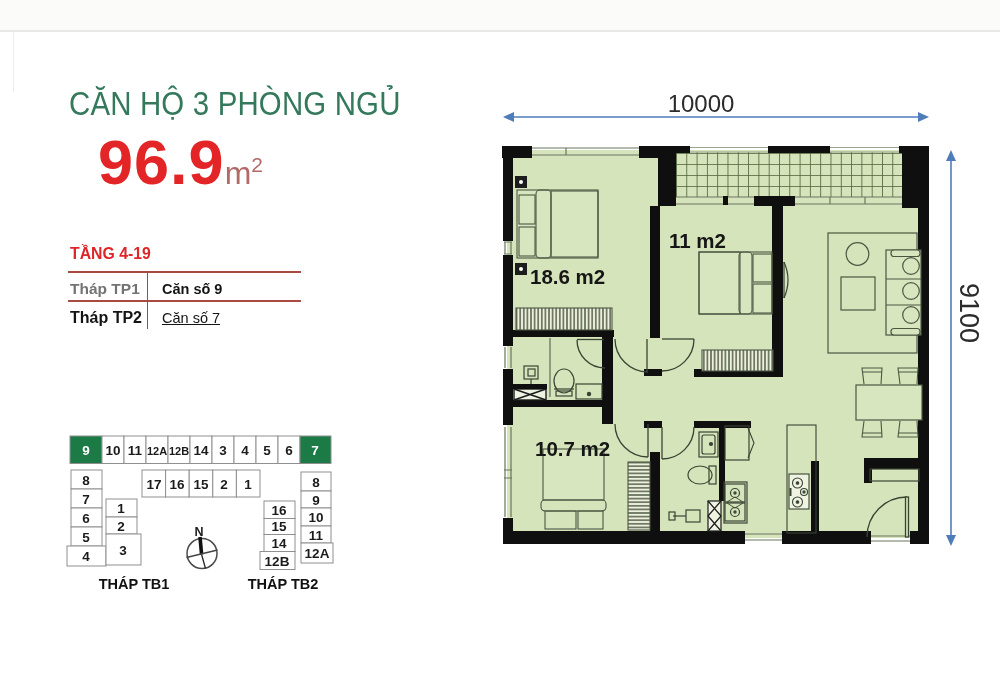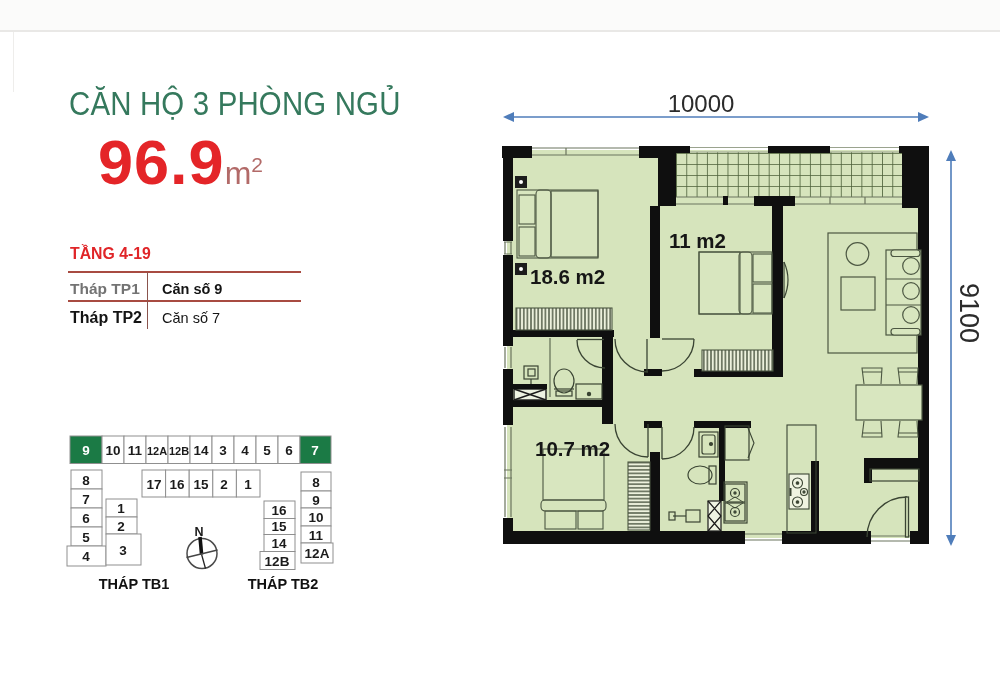--- a/index.html
+++ b/index.html
@@ -26,21 +26,21 @@
 <div class="abs" style="left:68px;top:300px;width:233px;height:2px;background:#a84b41;"></div>
 
 <div class="abs" style="left:147px;top:272px;width:1px;height:57px;background:#8a544d;"></div>
 
 <div class="abs" style="left:70px;top:280px;font-size:15.5px;font-weight:bold;color:#737373;">Tháp TP1</div>
 
 <div class="abs" style="left:162px;top:281px;font-size:14.5px;color:#141414;font-weight:bold;">Căn số 9</div>
 
 <div class="abs" style="left:70px;top:309px;font-size:16px;font-weight:bold;color:#141414;">Tháp TP2</div>
 
-<div class="abs" style="left:162px;top:310px;font-size:14.5px;color:#141414;">Căn số 7</div>
+<div class="abs" style="left:162px;top:310px;font-size:14.5px;color:#141414;text-decoration:underline;">Căn số 7</div>
 
 <svg class="abs" style="left:0;top:0;" width="1000" height="691" viewBox="0 0 1000 691">
 <defs>
   <pattern id="grid" width="10.3" height="11" patternUnits="userSpaceOnUse" x="676" y="153">
     <path d="M10.3 0H0V11" fill="none" stroke="#4c6039" stroke-width="1.6"></path>
   </pattern>
   <pattern id="ws" width="3.6" height="22" patternUnits="userSpaceOnUse">
     <rect x="0" y="0" width="3.6" height="22" fill="#edf1dd"></rect>
     <rect x="1.1" y="0" width="1.4" height="22" fill="#4d5743"></rect>
   </pattern>

